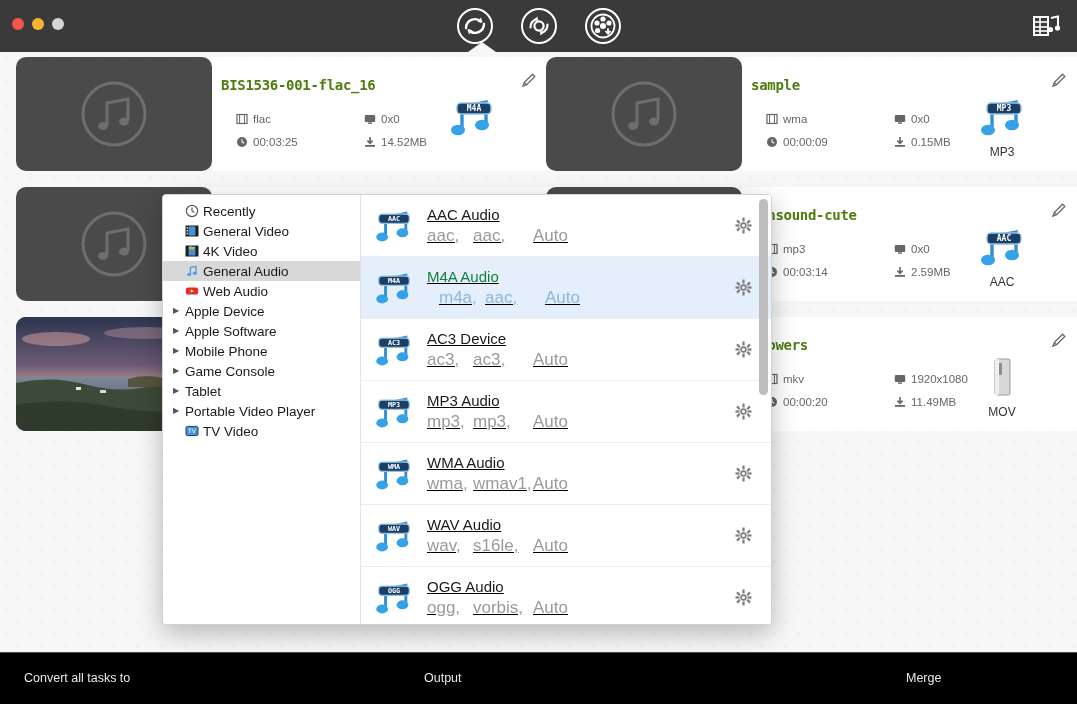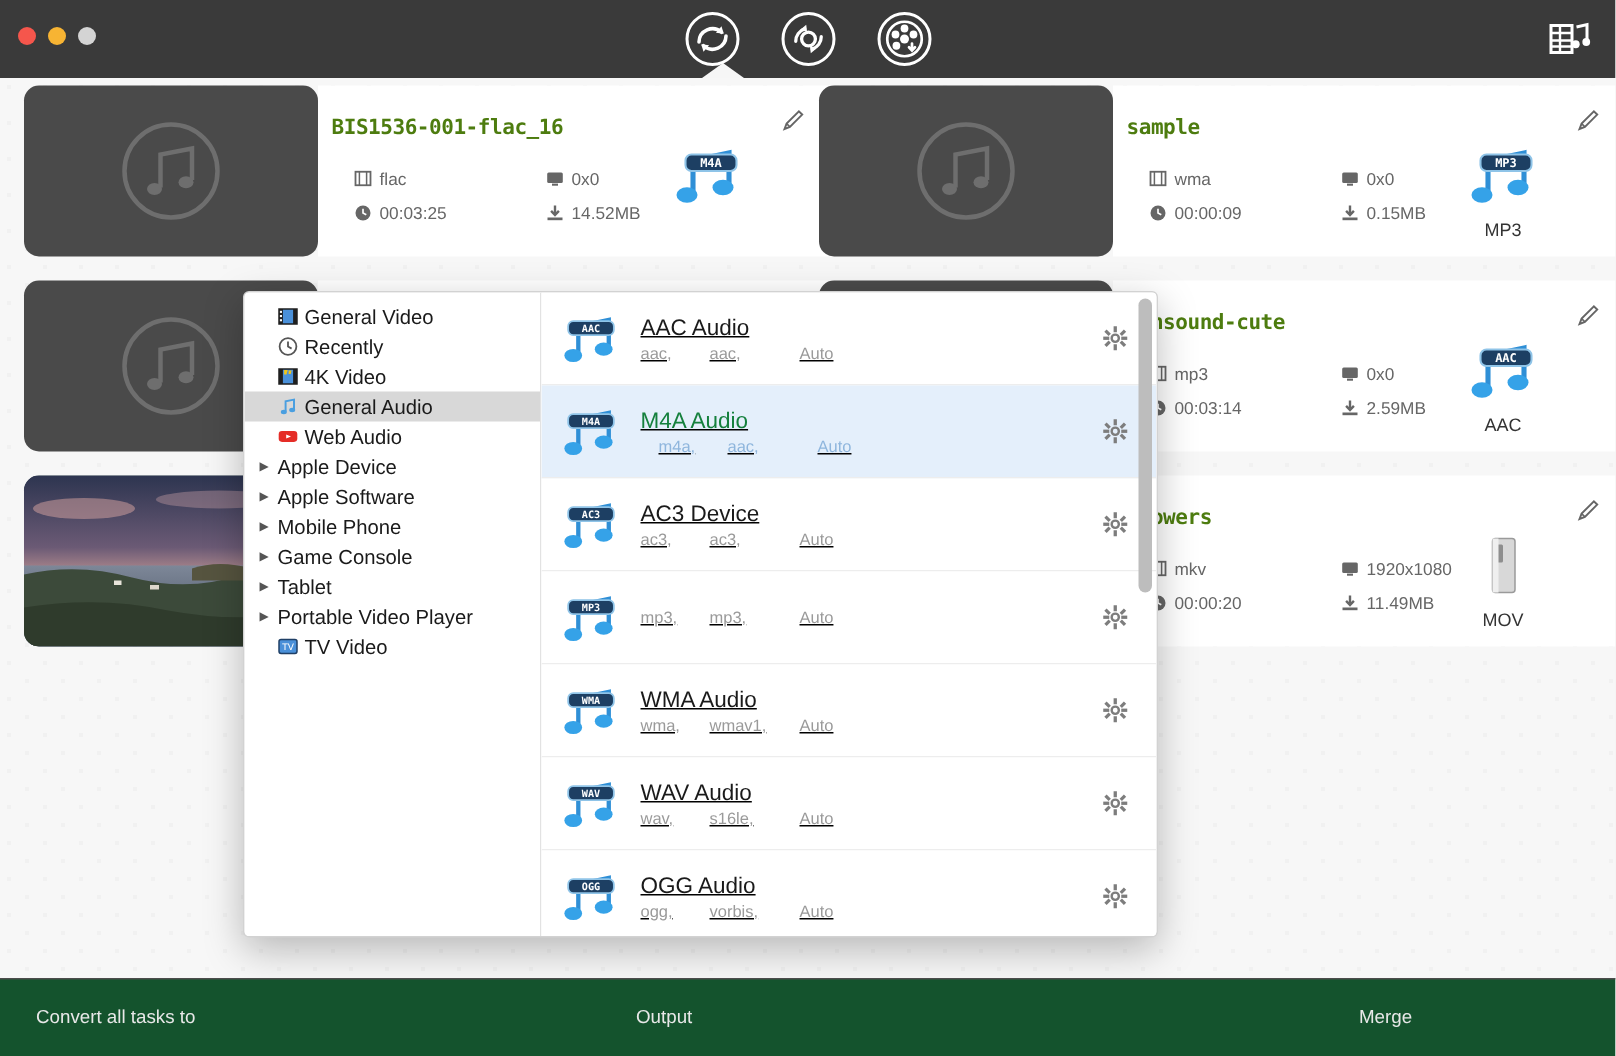--- a/index.html
+++ b/index.html
@@ -116,37 +116,37 @@
   .fmt-row {
     height: 62px; display: flex; align-items: center;
     border-bottom: 1px solid #ededed; position: relative;
     cursor: pointer; background: #fff;
   }
   .fmt-row.selected { background: #e4effb; }
   .fmt-ico { width: 66px; flex: none; display: flex; justify-content: center; }
   .fmt-text { flex: 1; text-decoration: underline; }
   .fmt-name { font-size: 15px; color: #1a1a1a; margin-bottom: 3px; }
   .fmt-row.selected .fmt-name { color: #15803d; }
-  .fmt-sub { font-size: 11px; color: #9a9a9a; display: flex; }
+  .fmt-sub { font-size: 17px; color: #9a9a9a; display: flex; }
   .fmt-row.selected .fmt-sub { color: #8fb6dd; padding-left: 12px; }
   .fmt-sub span:nth-child(1) { width: 46px; }
   .fmt-sub span:nth-child(2) { width: 60px; }
   .gear { width: 56px; flex: none; display: flex; justify-content: center; }
   #fmt-track {
     position: absolute; right: 3px; top: 4px; width: 9px; bottom: 4px;
   }
   #fmt-thumb {
     position: absolute; right: 3px; top: 4px; width: 9px; height: 196px;
     background: #bdbdbd; border-radius: 5px; cursor: pointer;
   }
 
   
   #bottombar {
     position: absolute; left: 0; top: 652px; width: 1077px; height: 52px;
-    background: #14532d; border-top: 1px solid #4c4c4c;
+    background: #000000; border-top: 1px solid #4c4c4c;
   }
   .bb-label {
     position: absolute; color: #e8e8e8; font-size: 12.5px; top: 18px;
   }
 </style>
 </head>
 <body>
 
 <div id="app">
 
@@ -543,39 +543,39 @@
       </div>
     </div>
 
     <div id="dropdown">
 
       <div id="cat-list">
         <div class="cat">
           <span class="arrow"></span>
           <span class="cicon">
               <svg width="14" height="14" viewBox="0 0 14 14">
+                <circle cx="7" cy="7" r="5.6" fill="none" stroke="#555" stroke-width="1.2"></circle>
+                <path d="M7 3.6 L7 7 L9.4 8.4" stroke="#555" stroke-width="1.2" fill="none"></path>
+              </svg>
+            </span>
+          <span>Recently</span>
+        </div>
+        <div class="cat">
+          <span class="arrow"></span>
+          <span class="cicon">
+              <svg width="14" height="14" viewBox="0 0 14 14">
                 <rect x="1" y="2" width="12" height="10" fill="#4a90d9" stroke="#1f1f1f" stroke-width="1"></rect>
                 <rect x="1" y="2" width="2.6" height="10" fill="#1f1f1f"></rect>
                 <rect x="10.4" y="2" width="2.6" height="10" fill="#1f1f1f"></rect>
                 <rect x="1.6" y="3.2" width="1.4" height="1.4" fill="#fff"></rect>
                 <rect x="1.6" y="6" width="1.4" height="1.4" fill="#fff"></rect>
                 <rect x="1.6" y="8.8" width="1.4" height="1.4" fill="#fff"></rect>
               </svg>
             </span>
           <span>General Video</span>
-        </div>
-        <div class="cat">
-          <span class="arrow"></span>
-          <span class="cicon">
-              <svg width="14" height="14" viewBox="0 0 14 14">
-                <circle cx="7" cy="7" r="5.6" fill="none" stroke="#555" stroke-width="1.2"></circle>
-                <path d="M7 3.6 L7 7 L9.4 8.4" stroke="#555" stroke-width="1.2" fill="none"></path>
-              </svg>
-            </span>
-          <span>Recently</span>
         </div>
         <div class="cat">
           <span class="arrow"></span>
           <span class="cicon">
               <svg width="14" height="14" viewBox="0 0 14 14">
                 <rect x="1" y="2" width="12" height="10" fill="#4a90d9" stroke="#1f1f1f" stroke-width="1"></rect>
                 <rect x="1" y="2" width="2.6" height="10" fill="#1f1f1f"></rect>
                 <rect x="10.4" y="2" width="2.6" height="10" fill="#1f1f1f"></rect>
                 <path d="M4.4 2.6 l2.4 0 -0.8 3 -1.6 0 z" fill="#f2c518"></path>
                 <path d="M7.4 3 l2 0 -0.6 2.4 -1.4 0 z" fill="#f2c518"></path>
@@ -750,20 +750,21 @@
           <div class="fmt-ico">
             <svg width="44" height="40" viewBox="0 0 52 44">
               <path d="M16 34 L16 12 L40 7 L40 29" fill="none" stroke="#2f8fd6" stroke-width="3.4"></path>
               <ellipse cx="12" cy="35" rx="7" ry="5.2" fill="#35a2e8"></ellipse>
               <ellipse cx="36" cy="30" rx="7" ry="5.2" fill="#35a2e8"></ellipse>
               <rect x="8" y="8" width="36" height="11" rx="4" fill="#1d3f63" stroke="#8fc4e8" stroke-width="1.4"></rect>
               <text x="26" y="16.4" font-family="DejaVu Sans Mono, monospace" font-size="8" fill="#fff" text-anchor="middle" font-weight="bold">MP3</text>
             </svg>
           </div>
           <div class="fmt-text">
+            <div class="fmt-name">MP3 Audio</div>
             <div class="fmt-sub">
               <span>mp3,</span>
               <span>mp3,</span>
               <span>Auto</span>
             </div>
           </div>
           <div class="gear">
             <svg width="17" height="17" viewBox="0 0 17 17">
                 <circle cx="8.5" cy="8.5" r="2.4" fill="none" stroke="#7d7d7d" stroke-width="1.6"></circle>
                 <g fill="#7d7d7d">

